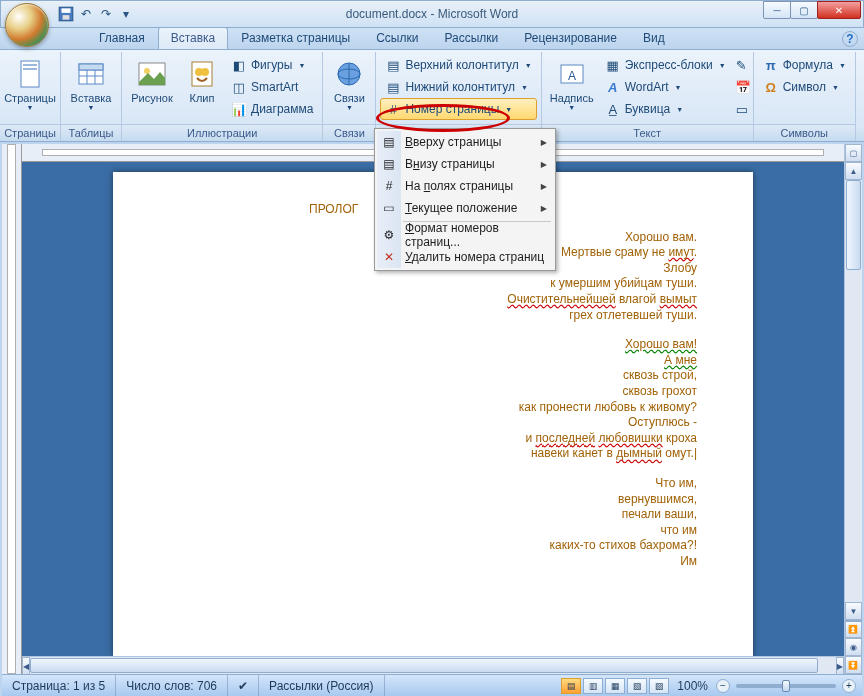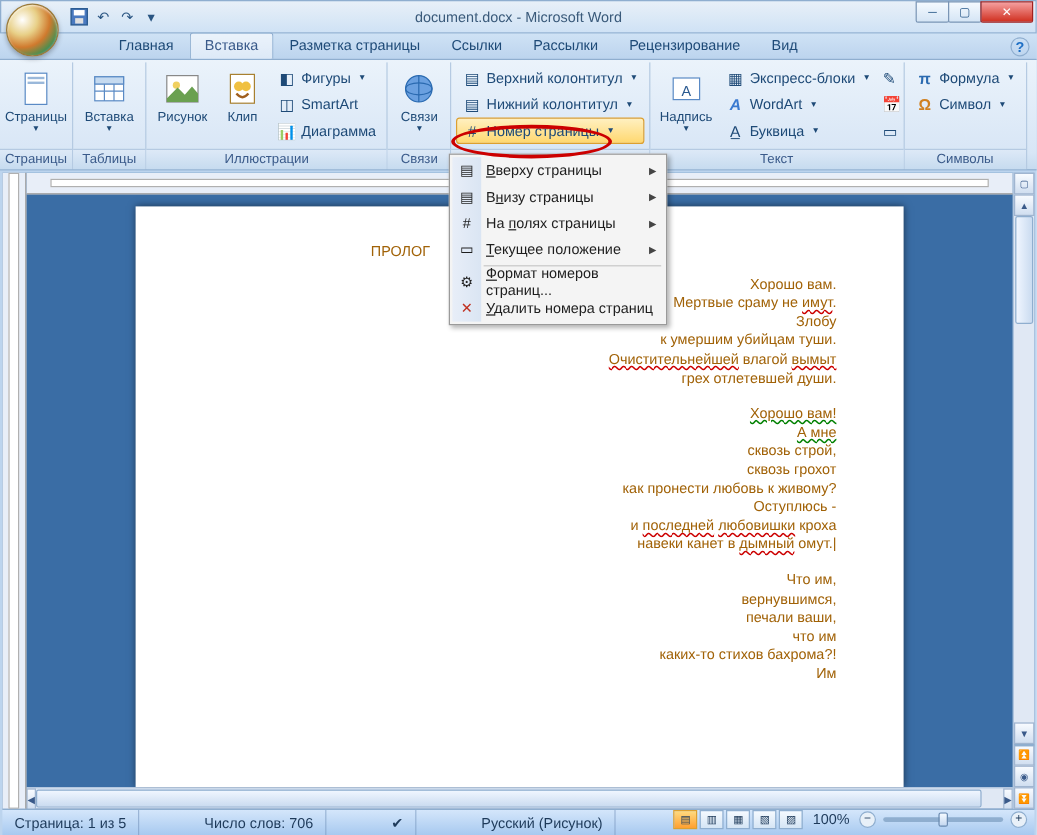--- a/index.html
+++ b/index.html
@@ -58,21 +58,21 @@
 .sg { text-decoration: underline wavy #008000; }
 
 .scrollbar-v { width: 18px; background: #e0e8f4; border-left: 1px solid #b0c5df; display: flex; flex-direction: column; }
 .sb-btn { height: 18px; background: linear-gradient(#f8fbff,#d0def0); border: 1px solid #a0b5d0; display: flex; align-items: center; justify-content: center; font-size: 8px; color: #3a5a8a; }
 .sb-track { flex: 1; position: relative; }
 .sb-thumb { position: absolute; left: 1px; right: 1px; top: 0; height: 90px; background: linear-gradient(90deg,#f0f6ff,#cadbf0); border: 1px solid #8faecf; border-radius: 2px; }
 .scrollbar-h { height: 18px; background: #e0e8f4; border-top: 1px solid #b0c5df; display: flex; }
 .sb-h-track { flex: 1; position: relative; margin: 0 18px 0 0; }
 .sb-h-thumb { position: absolute; top: 1px; bottom: 1px; left: 0; right: 0; background: linear-gradient(#f0f6ff,#cadbf0); border: 1px solid #8faecf; border-radius: 2px; }
 
-.statusbar { position: absolute; left: 2px; right: 2px; bottom: 0; height: 22px; background: linear-gradient(#d4e6fb,#a7c9ef); border-top: 1px solid #8faecf; display: flex; align-items: flex-start; font-size: 11px; color: #1e3a5a; gap: 44px; }
+.statusbar { position: absolute; left: 2px; right: 2px; bottom: 0; height: 22px; background: linear-gradient(#d4e6fb,#a7c9ef); border-top: 1px solid #8faecf; display: flex; align-items: center; font-size: 11px; color: #1e3a5a; }
 .st-cell { padding: 0 10px; border-right: 1px solid rgba(120,150,190,.6); height: 100%; display: flex; align-items: center; gap: 4px; }
 .st-right { margin-left: auto; display: flex; align-items: center; gap: 2px; padding-right: 6px; }
 .viewbtn { width: 20px; height: 16px; border: 1px solid #8faecf; background: linear-gradient(#f5faff,#d5e5f5); display: flex; align-items: center; justify-content: center; font-size: 9px; }
 .viewbtn.active { background: linear-gradient(#ffda80,#ffa030); border-color: #dda030; }
 .zoom-slider { width: 100px; height: 4px; background: #8faecf; border-radius: 2px; position: relative; margin: 0 4px; }
 .zoom-thumb { position: absolute; left: 50%; top: -4px; width: 8px; height: 12px; background: linear-gradient(#f5faff,#c5d8f0); border: 1px solid #6a8ab0; border-radius: 2px; transform: translateX(-50%); }
 .zbtn { width: 14px; height: 14px; border: 1px solid #8faecf; border-radius: 50%; background: #e8f0f8; display: flex; align-items: center; justify-content: center; font-size: 10px; line-height: 1; }
 
 svg.ico { width: 100%; height: 100%; }
 </style>
@@ -336,21 +336,21 @@
     <div class="ruler-h"></div>
     <div class="docscroll">
       <div class="page">
         <p class="heading">ПРОЛОГ</p>
         <div class="stanza">
           <p>Хорошо вам.</p>
           <p><span>Мертвые сраму не </span><span class="sq">имут</span><span>.</span></p>
           <p>Злобу</p>
           <p>к умершим убийцам туши.</p>
           <p><span class="sq">Очистительнейшей</span><span> влагой </span><span class="sq">вымыт</span></p>
-          <p>грех отлетевшей души.</p>
+          <p>грех отлетевшей туши.</p>
         </div>
         <div class="stanza">
           <p><span class="sg">Хорошо  вам!</span></p>
           <p><span class="sg">А  мне</span></p>
           <p>сквозь строй,</p>
           <p>сквозь грохот</p>
           <p>как пронести любовь к живому?</p>
           <p>Оступлюсь -</p>
           <p><span>и </span><span class="sq">последней</span><span> </span><span class="sq">любовишки</span><span> кроха</span></p>
           <p><span>навеки канет в </span><span class="sq">дымный</span><span> омут.</span>|</p>
@@ -385,21 +385,21 @@
     <div class="sb-btn">⏬</div>
   </div>
 </div>
 
 <div class="statusbar">
   <div class="st-cell">Страница: 1 из 5</div>
   <div class="st-cell">Число слов: 706</div>
   <div class="st-cell">
       <span>✔</span>
     </div>
-  <div class="st-cell">Русский (Рисунок)</div>
+  <div class="st-cell">Рассылки (Россия)</div>
   <div class="st-right">
     <div class="viewbtn active">▤</div>
     <div class="viewbtn">▥</div>
     <div class="viewbtn">▦</div>
     <div class="viewbtn">▧</div>
     <div class="viewbtn">▨</div>
     <span style="margin:0 6px">100%</span>
     <div class="zbtn">−</div>
     <div class="zoom-slider">
         <div class="zoom-thumb"></div>

